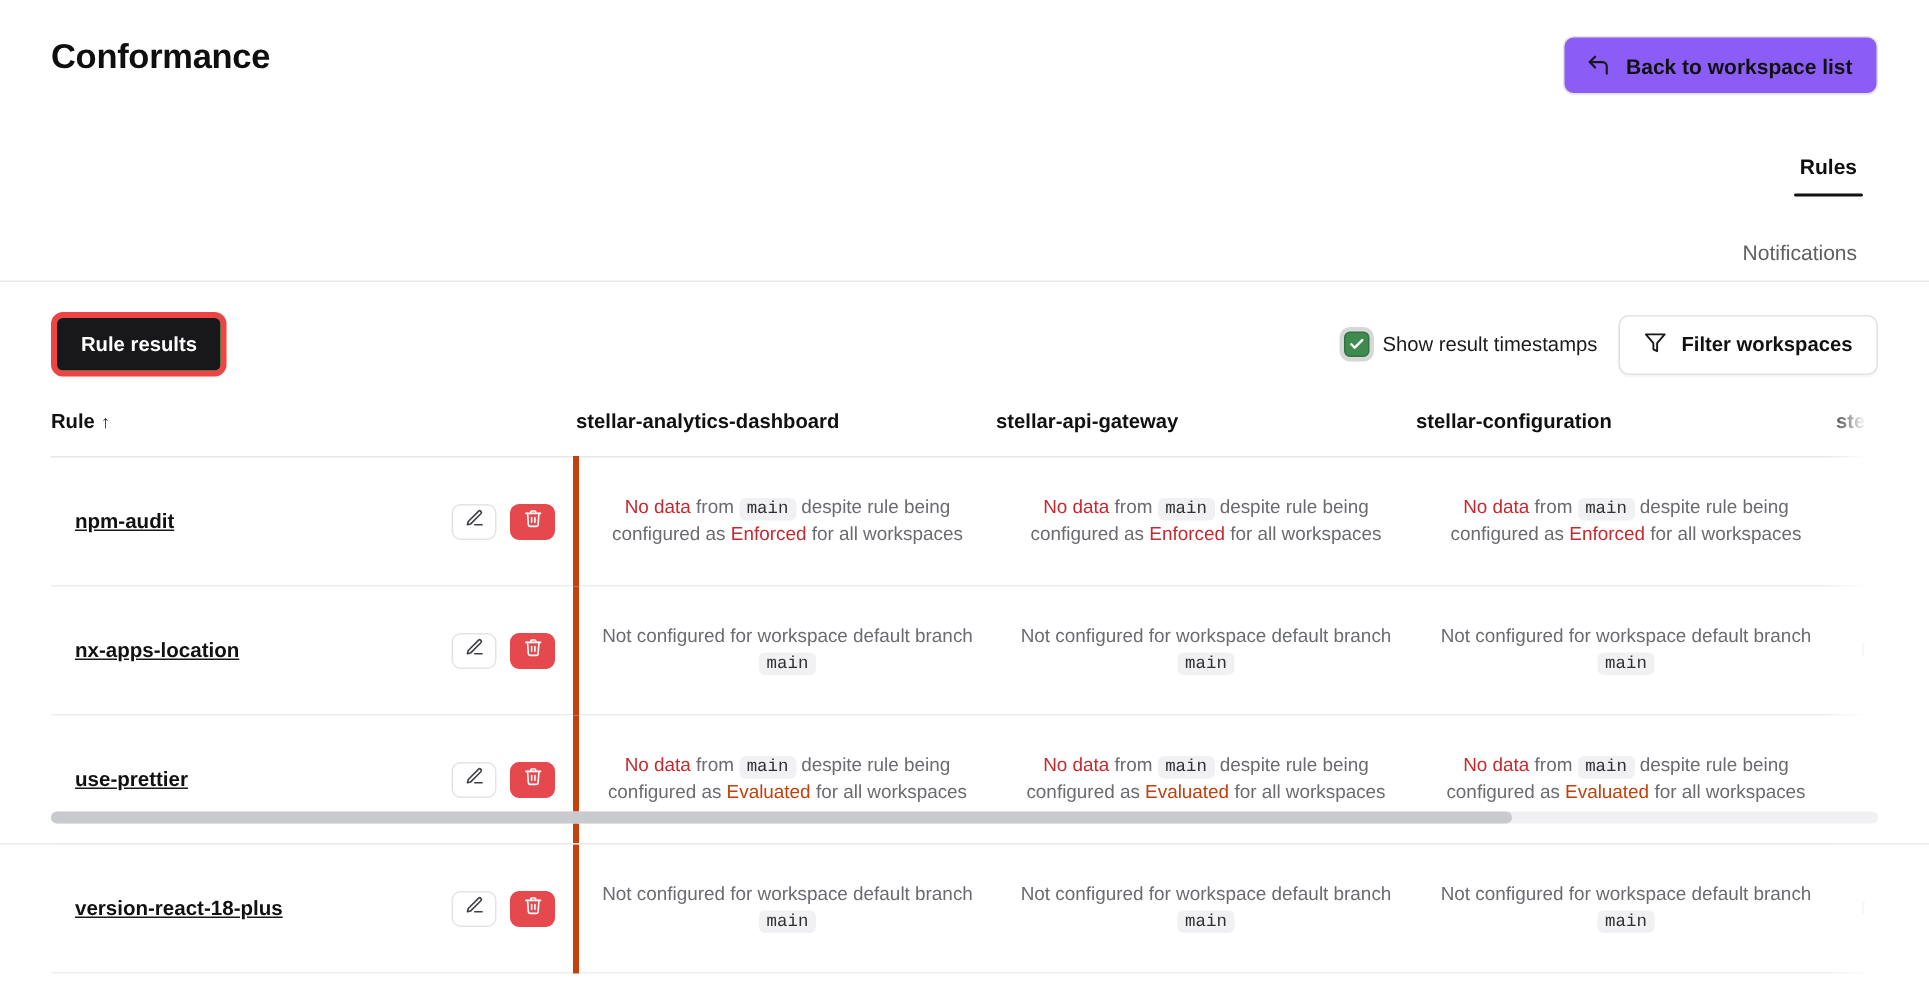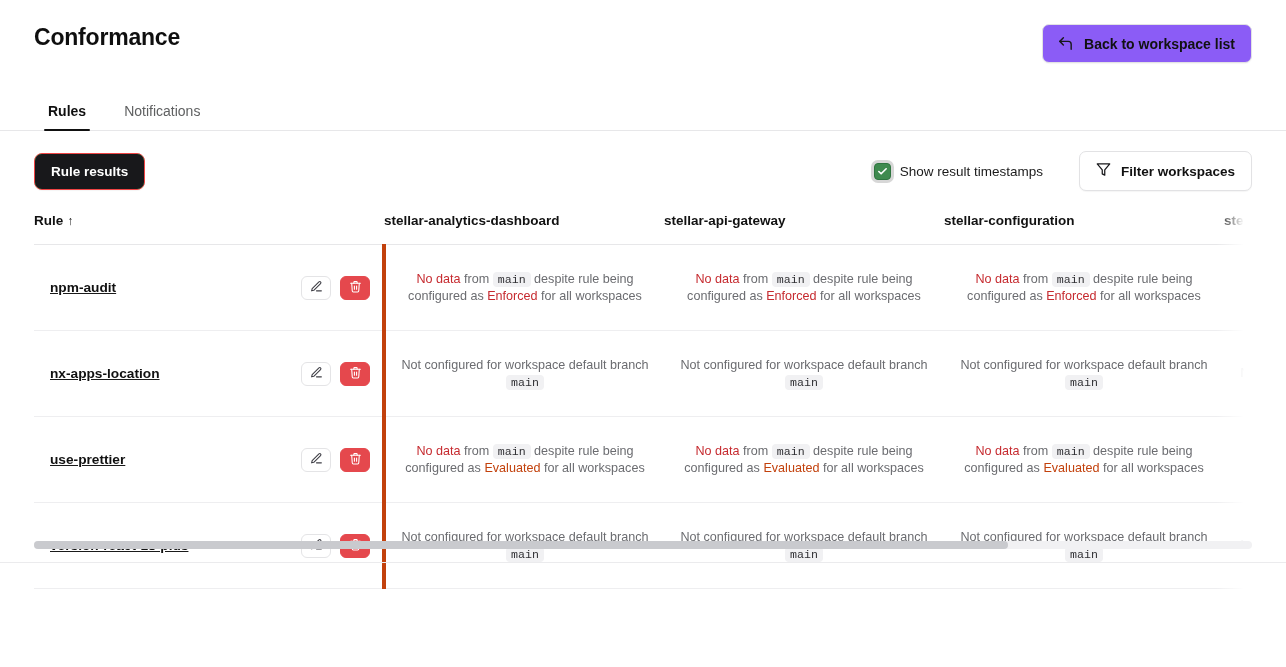--- a/index.html
+++ b/index.html
@@ -30,53 +30,54 @@
     padding: 10px 16px 10px 14px;
     cursor: pointer;
     box-shadow: 0 1px 1px rgba(16,16,16,0.04);
   }
   .back-btn svg { display: block; }
 
   
   .tabs {
     margin-top: 32px;
     padding: 0 34px;
-    display: flex; align-items: flex-end; gap: 10px;
+    display: flex; align-items: flex-end; gap: 22px;
     border-bottom: 1px solid #e7e7e9;
     position: relative;
+    flex-direction: column;
   }
   .tab {
     font-size: 14px; padding: 8px 14px 11px 14px;
     color: #5f6061; cursor: pointer; position: relative;
     background: none; border: none;
   }
   .tab.active { color: #0f0f0f; font-weight: bold; }
   .tab.active::after {
     content: ""; position: absolute; left: 10px; right: 10px; bottom: -1px;
     height: 2px; background: #111111; border-radius: 2px;
   }
 
   
   .toolbar {
     display: flex; align-items: center; justify-content: space-between;
     padding: 20px 34px 0 34px;
   }
   .segmented {
-    display: inline-flex; border: 1px solid #ef4444; border-radius: 8px;
+    display: inline-flex; border: 4px solid #ef4444; border-radius: 8px;
     overflow: hidden; background: #22c55e;
     box-shadow: 0 1px 1px rgba(16,16,16,0.04);
     justify-content: flex-end;
   }
   .seg-btn {
     font-size: 13.5px; padding: 10px 16px; cursor: pointer;
     background: #ffffff; color: #18181b; border: none; font-weight: normal;
   }
   .seg-btn.active { background: #18181b; color: #ffffff; font-weight: bold; }
 
-  .toolbar-right { display: flex; align-items: center; gap: 36px; }
+  .toolbar-right { display: flex; align-items: center; gap: 14px; }
   .check-wrap { display: flex; align-items: center; gap: 9px; cursor: pointer; }
   .checkbox {
     width: 17px; height: 17px; border-radius: 4px;
     background: #3f8a4f; border: 1px solid #2f7540;
     display: inline-flex; align-items: center; justify-content: center;
     box-shadow: 0 0 0 3px rgba(140,140,140,0.35);
   }
   .checkbox svg { display: block; }
   .check-label { font-size: 13.5px; color: #1b1b1b; }
   .filter-btn {

